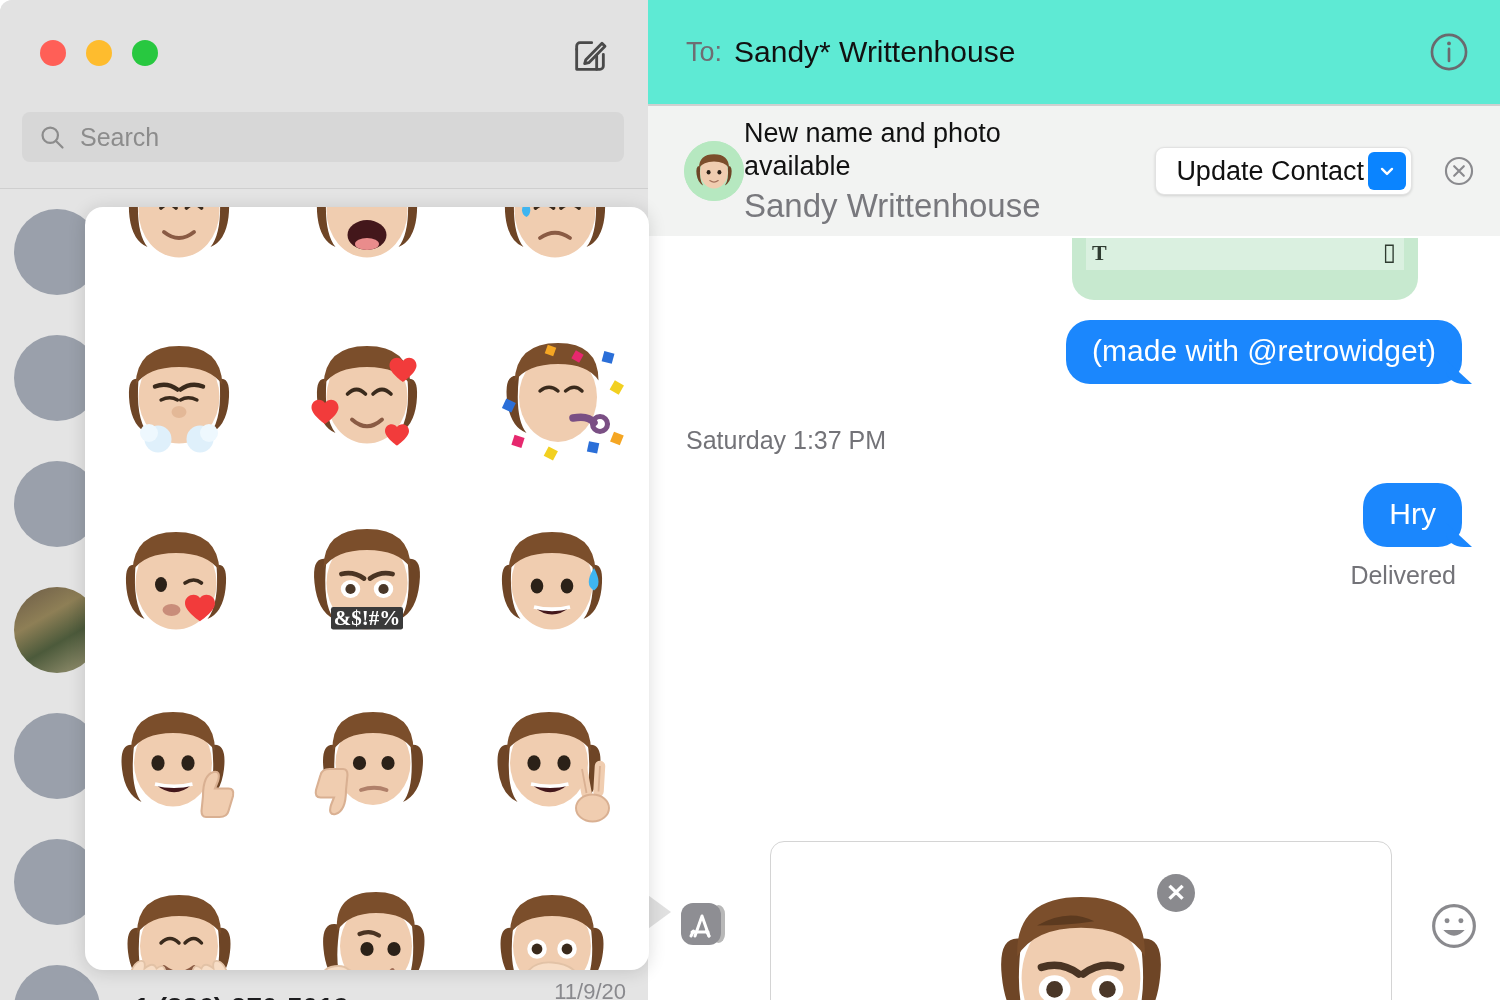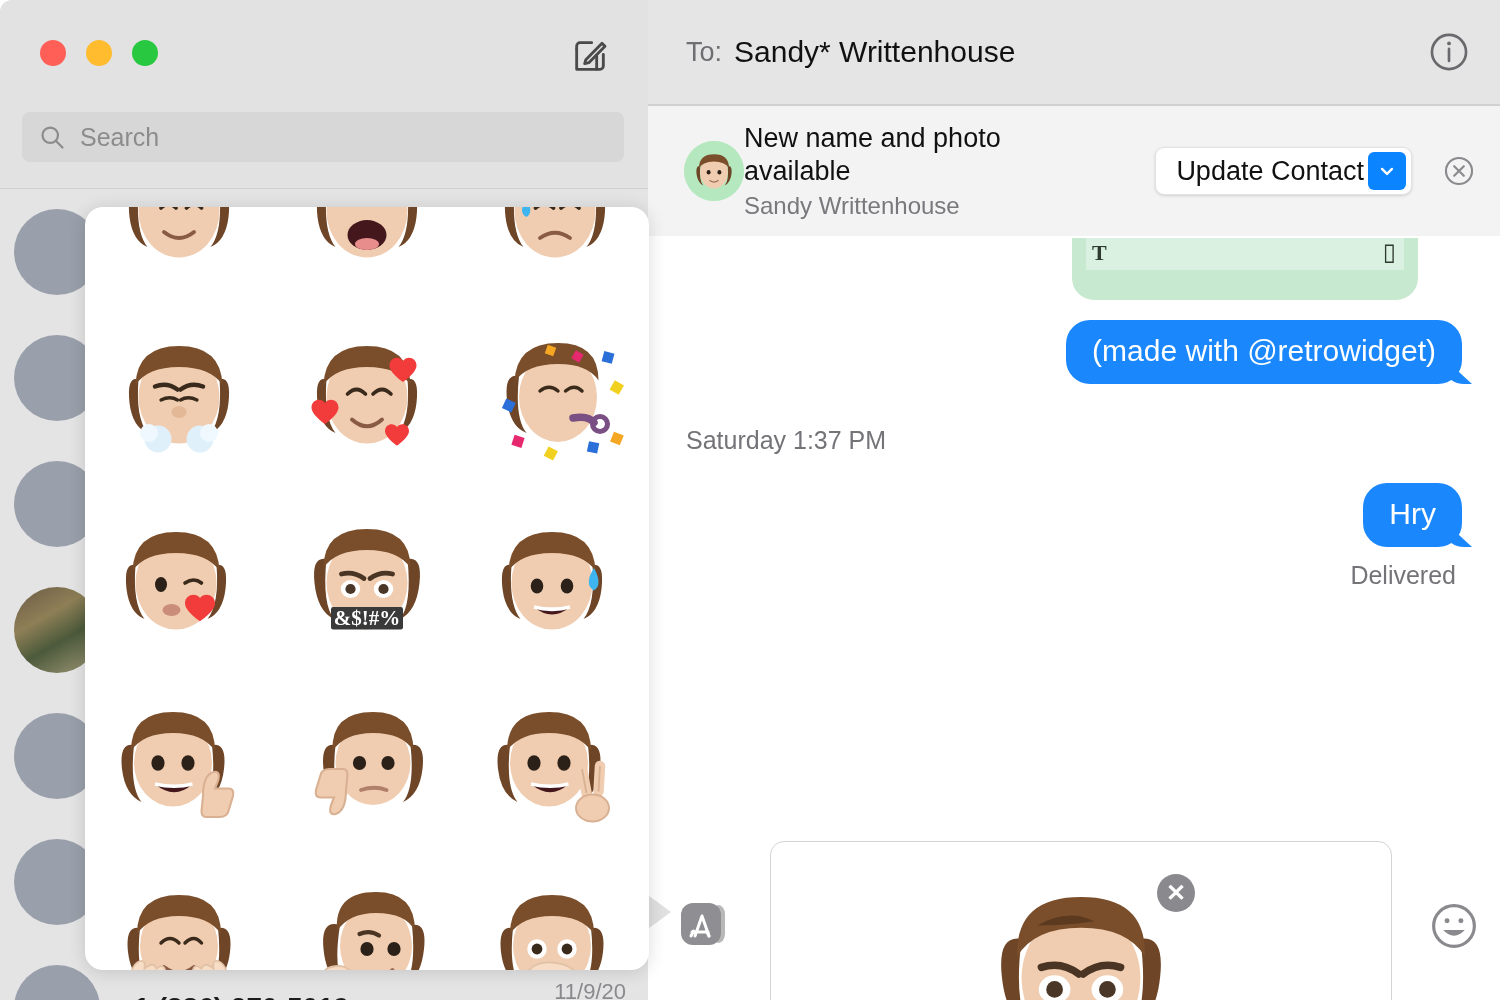--- a/index.html
+++ b/index.html
@@ -133,21 +133,21 @@
   
   .convpane {
     position: absolute;
     left: 648px; top: 0;
     width: 852px; height: 1000px;
     background: #ffffff;
   }
   .conv-header {
     position: absolute; left: 0; top: 0;
     width: 852px; height: 104px;
-    background: #e5e5e5;
+    background: #5eead4;
     display: flex; align-items: center;
     padding: 0 28px 0 38px;
   }
   .to-label {
     font-size: 27px; color: #6e6e73; margin-right: 12px;
   }
   .to-value {
     font-size: 30px; color: #111;
   }
   .info-btn {
@@ -173,21 +173,21 @@
     background: #b6e8c0;
     flex: 0 0 auto;
     display: flex; align-items: center; justify-content: center;
     overflow: hidden;
   }
   .banner-text { flex: 0 0 auto; max-width: 330px; }
   .banner-title {
     font-size: 27px; color: #111; line-height: 1.22;
   }
   .banner-sub {
-    font-size: 24px; color: #78787d; margin-top: 5px;
+    font-size: 33px; color: #78787d; margin-top: 5px;
   }
   .update-btn {
     margin-left: auto;
     height: 48px;
     background: #ffffff;
     border: 1px solid #e2e2e2;
     border-radius: 9px;
     box-shadow: 0 1px 3px rgba(0,0,0,0.14);
     display: flex; align-items: center;
     padding: 0 5px 0 20px;

